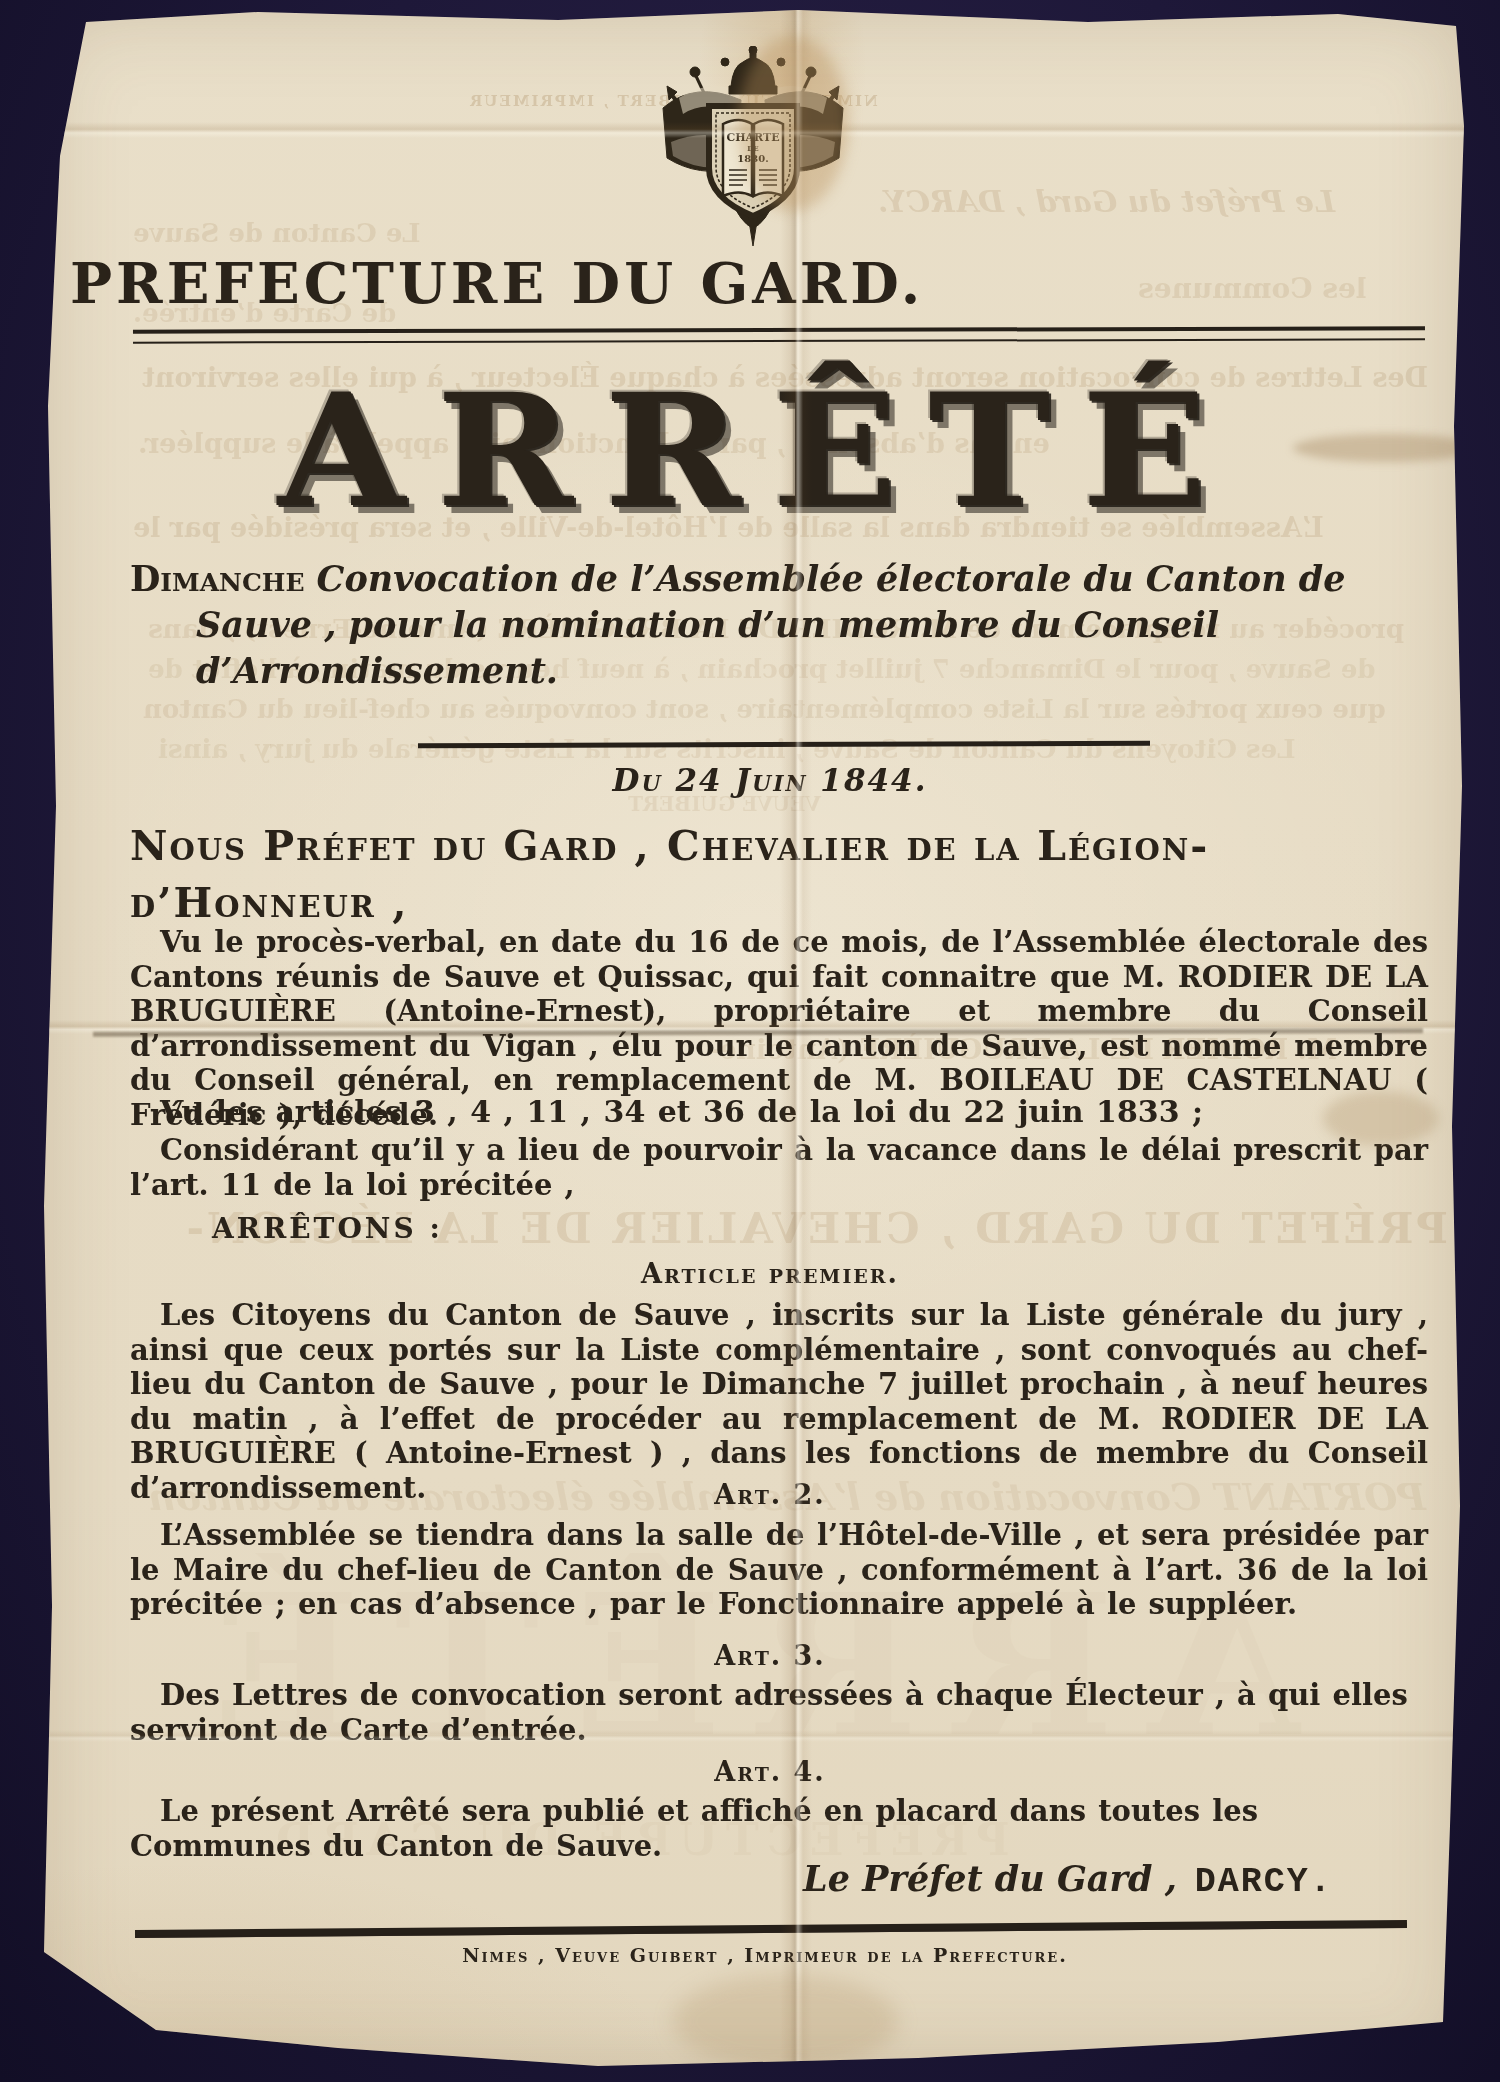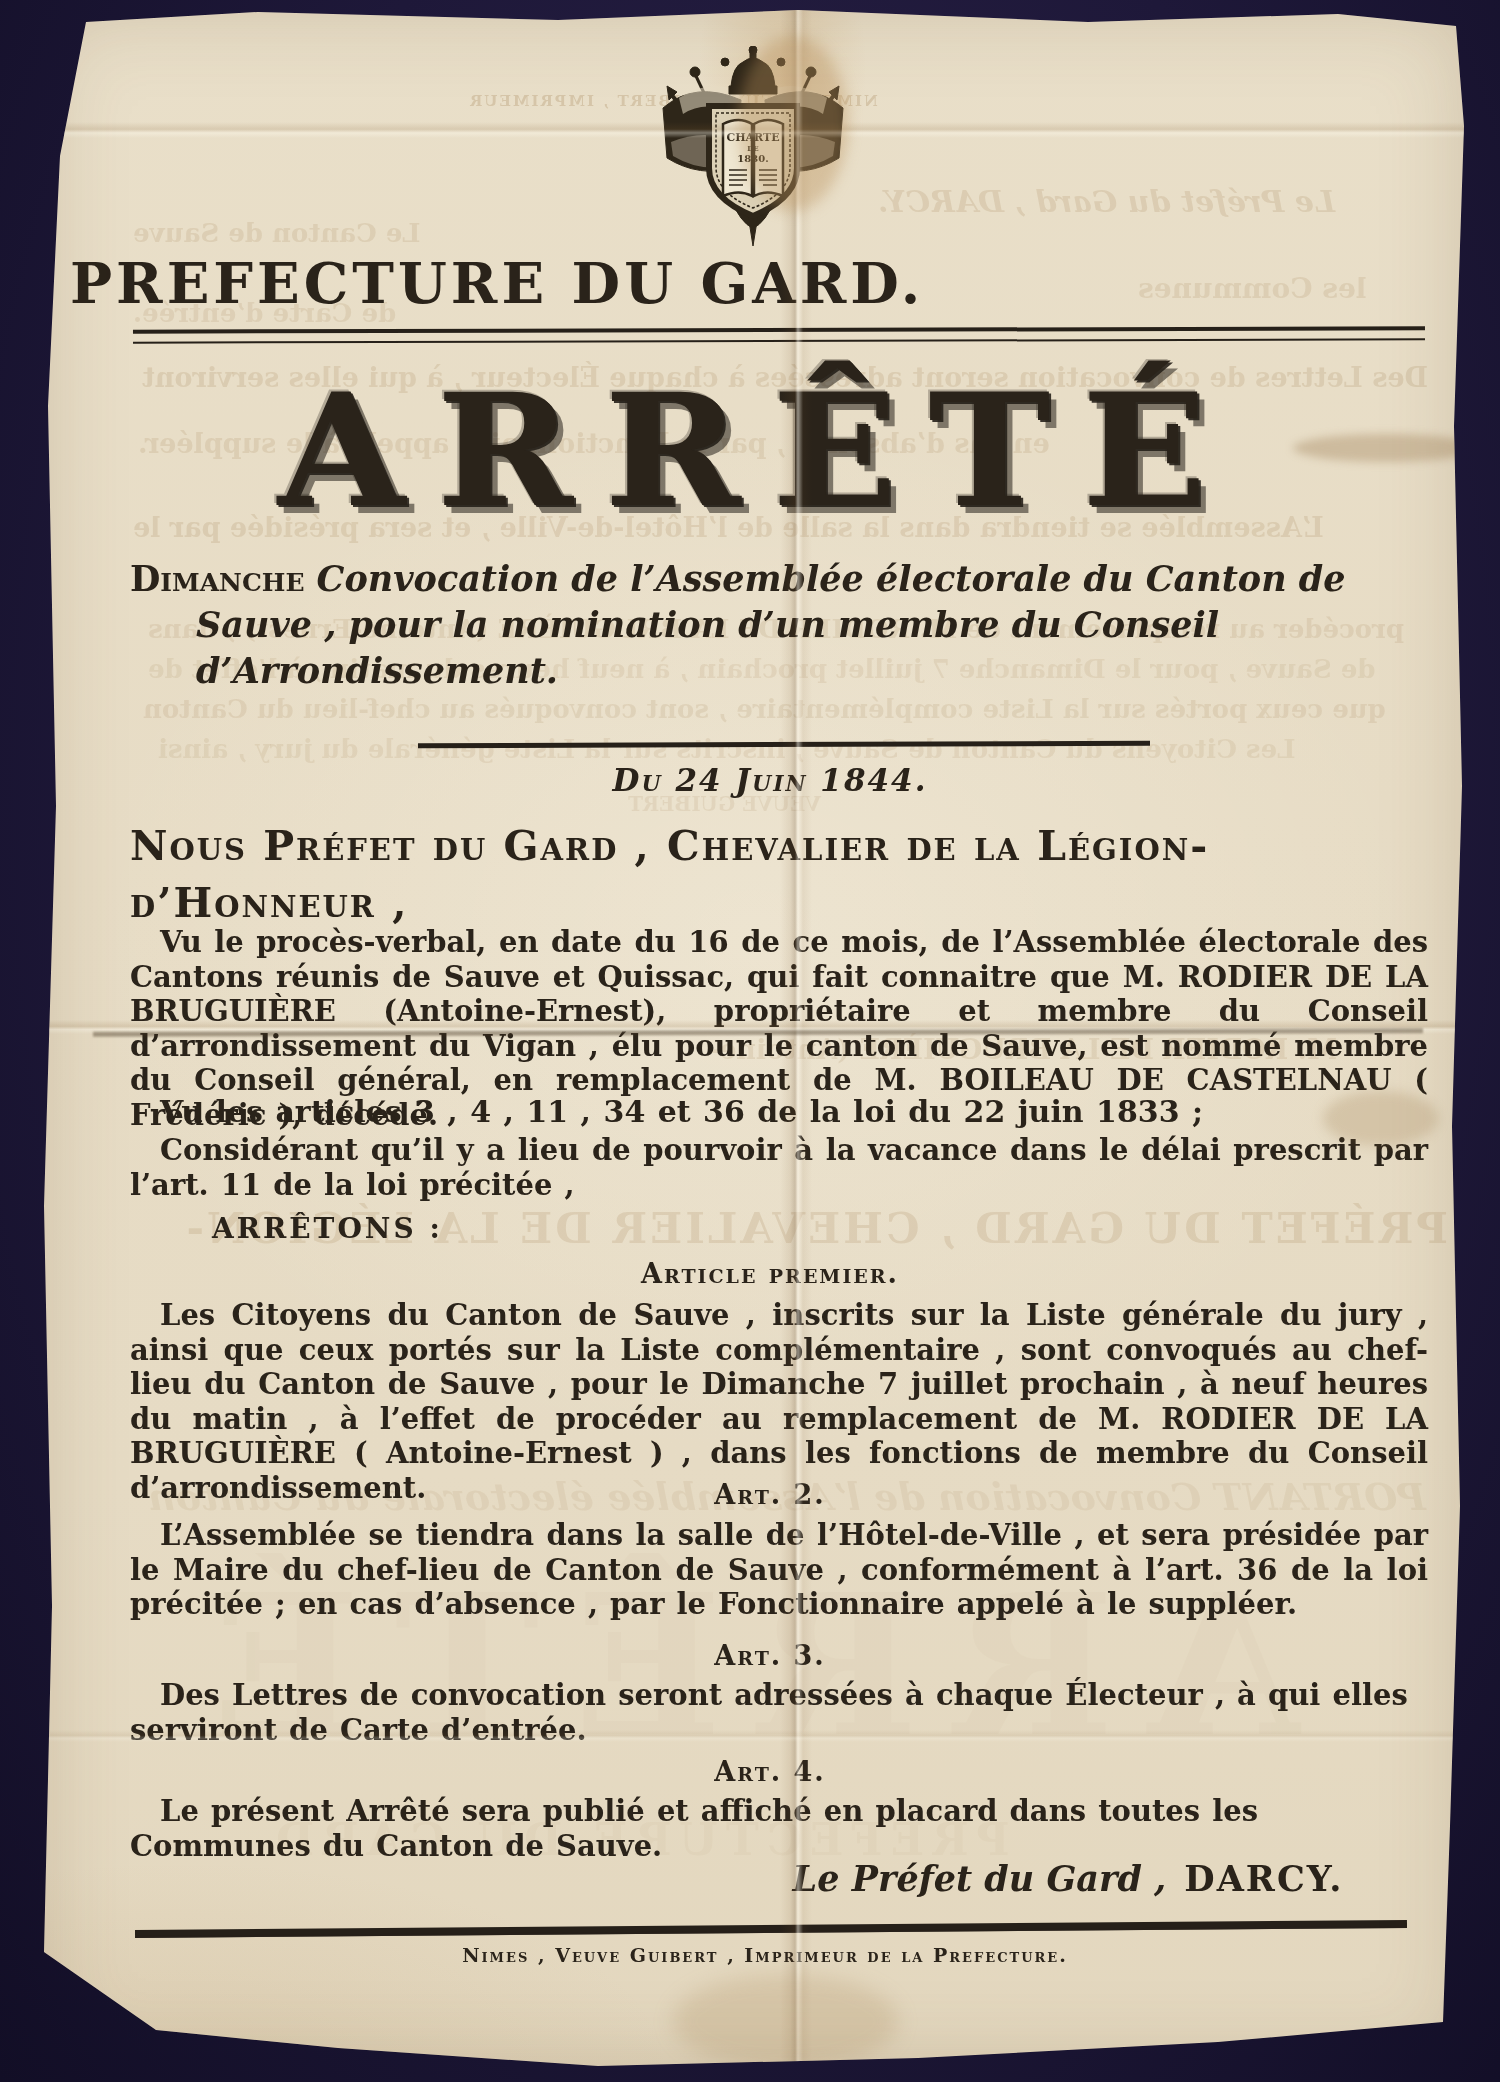--- a/index.html
+++ b/index.html
@@ -139,21 +139,21 @@
 
     <div class="abs art-head" style="top:1473px;">Art. 2.</div>
     <p class="abs para" style="top:1512px;margin:0;">L’Assemblée se tiendra dans la salle de l’Hôtel-de-Ville , et sera présidée par le Maire du chef-lieu de Canton de Sauve , conformément à l’art. 36 de la loi précitée ; en cas d’absence , par le Fonctionnaire appelé à le suppléer.</p>
 
     <div class="abs art-head" style="top:1634px;">Art. 3.</div>
     <p class="abs para" style="top:1672px;margin:0;text-align:left;">Des Lettres de convocation seront adressées à chaque Électeur , à qui elles serviront de Carte d’entrée.</p>
 
     <div class="abs art-head" style="top:1750px;">Art. 4.</div>
     <p class="abs para" style="top:1788px;margin:0;text-align:left;">Le présent Arrêté sera publié et affiché en placard dans toutes les Communes du Canton de Sauve.</p>
 
-    <div class="abs ink" style="left:720px;top:1852px;width:620px;text-align:center;font-size:35px;font-weight:bold;"><span style="font-style:italic;">Le Préfet du Gard ,</span><span style="margin-left:18px;letter-spacing:2px;">DARCY.</span></div>
+    <div class="abs ink" style="left:720px;top:1852px;width:620px;text-align:center;font-size:35px;font-weight:bold;"><span style="font-style:italic;">Le Préfet du Gard ,</span><span style="margin-left:18px;letter-spacing:2px;font-family:Liberation Mono, monospace;">DARCY.</span></div>
 
     <div class="abs rule" style="left:97px;top:1919px;width:1272px;height:6px;border-bottom:2px solid rgba(38,32,25,0.7);transform:rotate(-0.45deg);"></div>
 
     <div class="abs ink sc" style="left:92px;top:1938px;width:1270px;text-align:center;font-size:19px;font-weight:bold;letter-spacing:2px;">Nimes , Veuve Guibert , Imprimeur de la Prefecture.</div>
 
     <div class="crease-v"></div>
     <div class="crease-h" style="top:116px;height:16px;"></div>
     <div class="crease-h" style="top:1014px;height:14px;"></div>
     <div class="crease-h" style="top:1724px;height:12px;opacity:.6;"></div>
     <div class="abs" style="left:55px;top:1024px;width:1330px;height:5px;background:rgba(60,45,25,0.40);filter:blur(1px);transform:rotate(-0.15deg);"></div>

